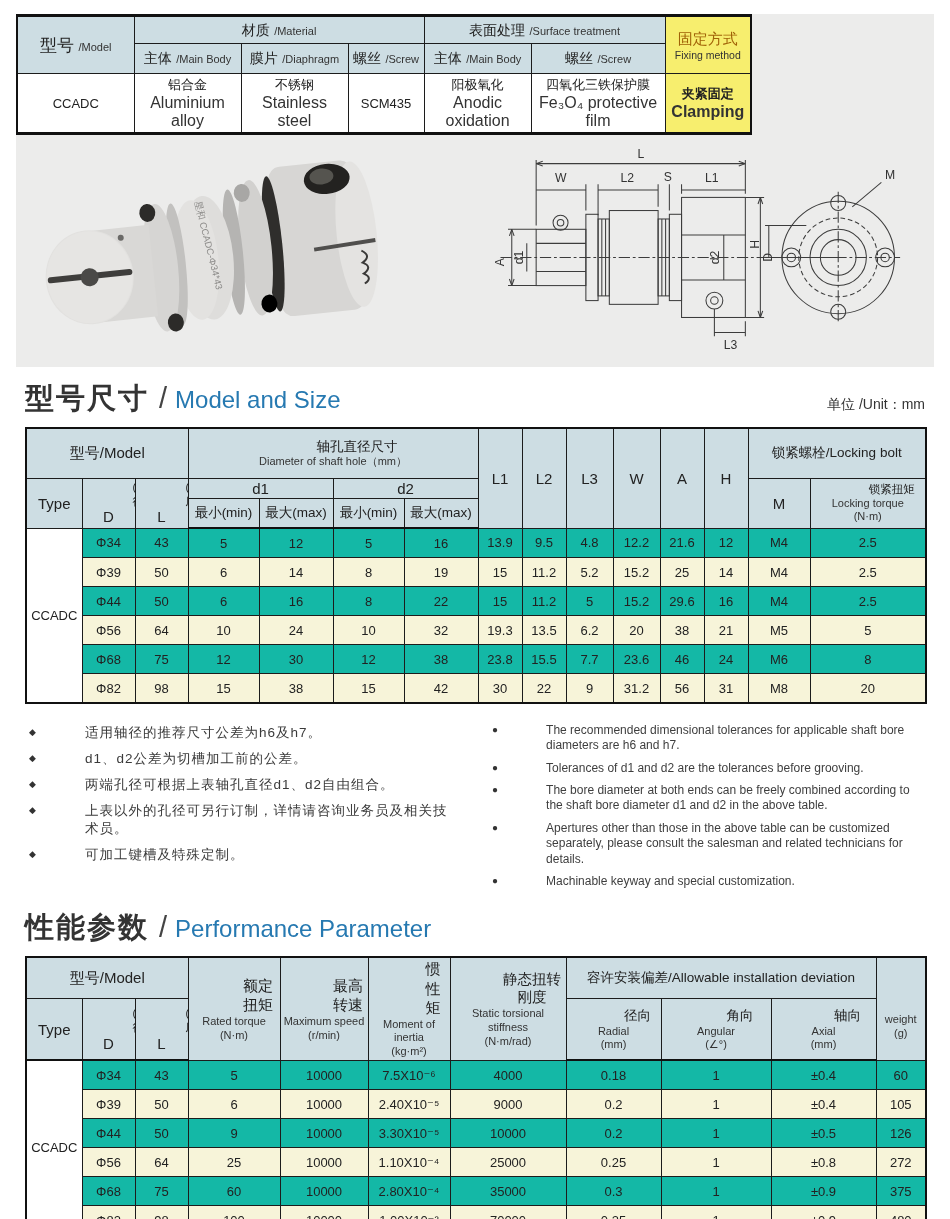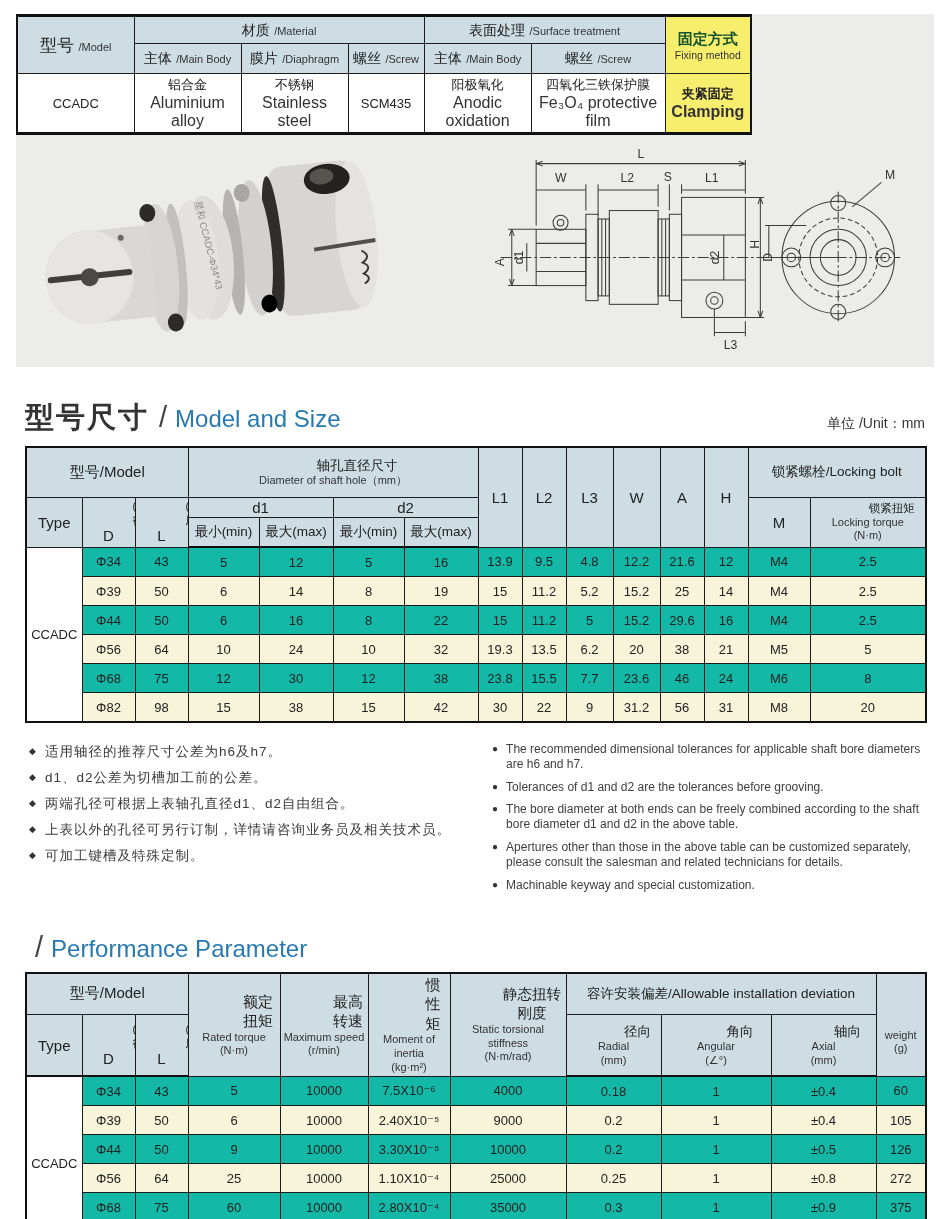--- a/index.html
+++ b/index.html
@@ -13,26 +13,26 @@
   .spec-table th,.spec-table td{border:1px solid #1c1c1c;text-align:center;vertical-align:middle;padding:2px 3px;}
   .spec-table thead th{background:#cddde3;font-weight:normal;}
   .spec-table .zh{font-size:14px;color:#222;}
   .spec-table .zh.big{font-size:17px;}
   .spec-table .en{font-size:11px;color:#333;}
   .spec-table .r1{height:28px;} .spec-table .r2{height:30px;}
   .spec-table tbody td{height:44px;}
   .cell-zh{display:block;font-size:13px;color:#222;}
   .cell-en{display:block;font-size:16px;color:#333;}
   .yellow{background:#f7ee6e !important;}
-  .fix-zh{display:block;font-size:15px;font-weight:700;color:#14532d;}
+  .fix-zh{display:block;font-size:15px;font-weight:400;color:#a16207;}
   .fix-en{display:block;font-size:10.5px;color:#333;}
   .photo-row{display:flex;align-items:flex-start;padding:8px 4px 8px 8px;}
 
   
-  .section-head{display:flex;align-items:flex-end;justify-content:space-between;margin:31px 0 8px;}
+  .section-head{display:flex;align-items:flex-end;justify-content:space-between;margin:12px 0 8px;}
   .sec-title{display:flex;align-items:baseline;}
   .sec-zh{font-size:29px;font-weight:700;color:#333;letter-spacing:2px;}
   .sec-slash{font-size:29px;font-weight:200;color:#444;margin:0 8px 0 10px;}
   .sec-en{font-size:24px;color:#2679b1;}
   .unit-note{font-size:14px;color:#333;padding-bottom:5px;}
 
   
   .data-table{border-collapse:collapse;table-layout:fixed;width:900px;background:#14b8a6;border:2px solid #111;}
   .data-table th,.data-table td{border:1px solid #1c1c1c;text-align:center;vertical-align:middle;padding:1px 2px;overflow:hidden;}
   .data-table thead th{background:#cddde3;font-weight:normal;color:#222;}
@@ -47,21 +47,21 @@
   .pf-r1{height:38px;} .pf-r2{height:56px;}
 
   
   .notes{display:flex;gap:34px;margin:12px 4px 4px;}
   .notes ul{list-style:none;margin:0;padding:0;flex:1;}
   .notes li{display:flex;align-items:flex-start;}
   .notes-zh li{font-size:13.5px;color:#3a3a3a;margin:8px 0;letter-spacing:1px;}
   .notes-en li{font-size:12px;color:#3e3e3e;margin:7px 0;line-height:1.28;}
   .blt{flex:0 0 auto;margin-right:8px;font-size:9px;line-height:inherit;padding-top:3px;color:#333;}
   .notes-en .blt{font-size:10px;padding-top:1px;}
-  .note-txt{flex:1;}
+  .note-txt{flex:1;margin-left:40px;}
   svg text{font-family:"Liberation Sans","DejaVu Sans",sans-serif;}
 </style>
 </head>
 <body>
 
 <div class="page">
 
   <div class="gray-panel">
 
     <table class="spec-table">
@@ -448,20 +448,21 @@
         </li>
       <li>
           <span class="blt">●</span>
           <span class="note-txt">Machinable keyway and special customization.</span>
         </li>
     </ul>
   </div>
 
   <div class="section-head">
     <div class="sec-title">
+      <span class="sec-zh">性能参数</span>
       <span class="sec-slash">/</span>
       <span class="sec-en">Performance Parameter</span>
     </div>
   </div>
 
   <table class="data-table">
     <colgroup>
         <col style="width:56px">
         <col style="width:53px">
         <col style="width:53px">

